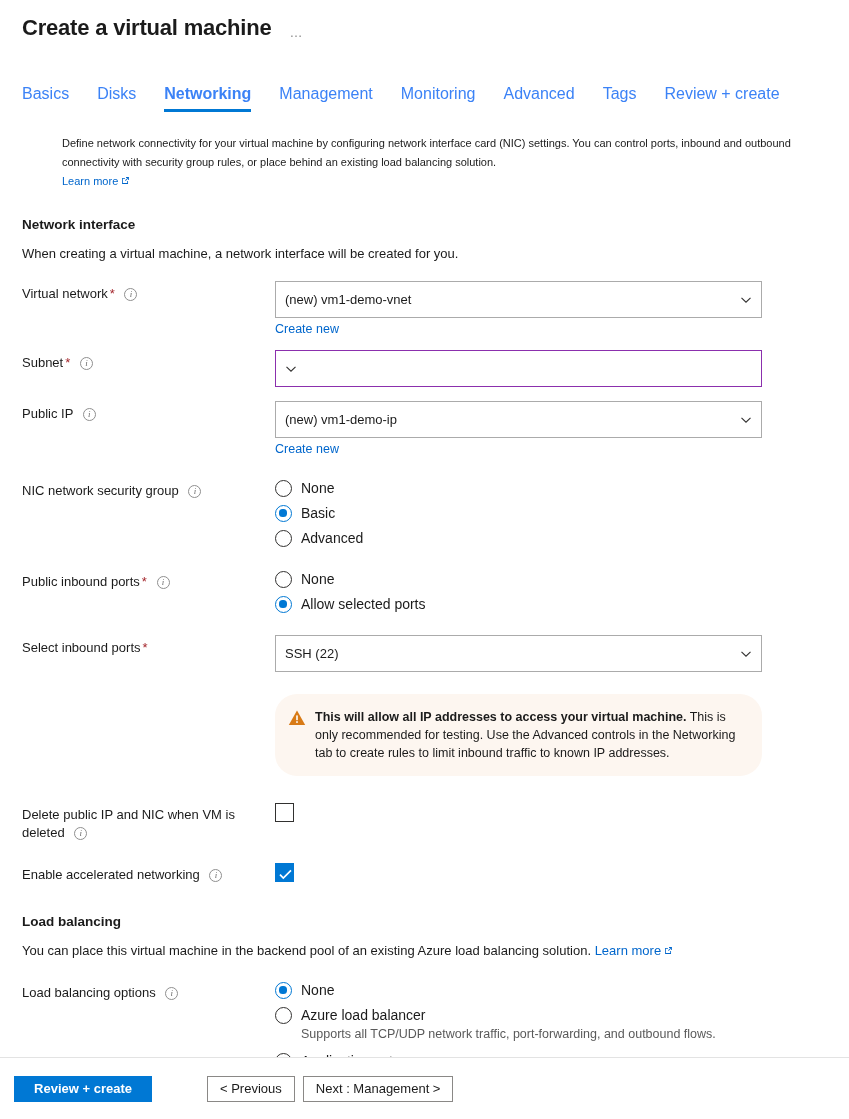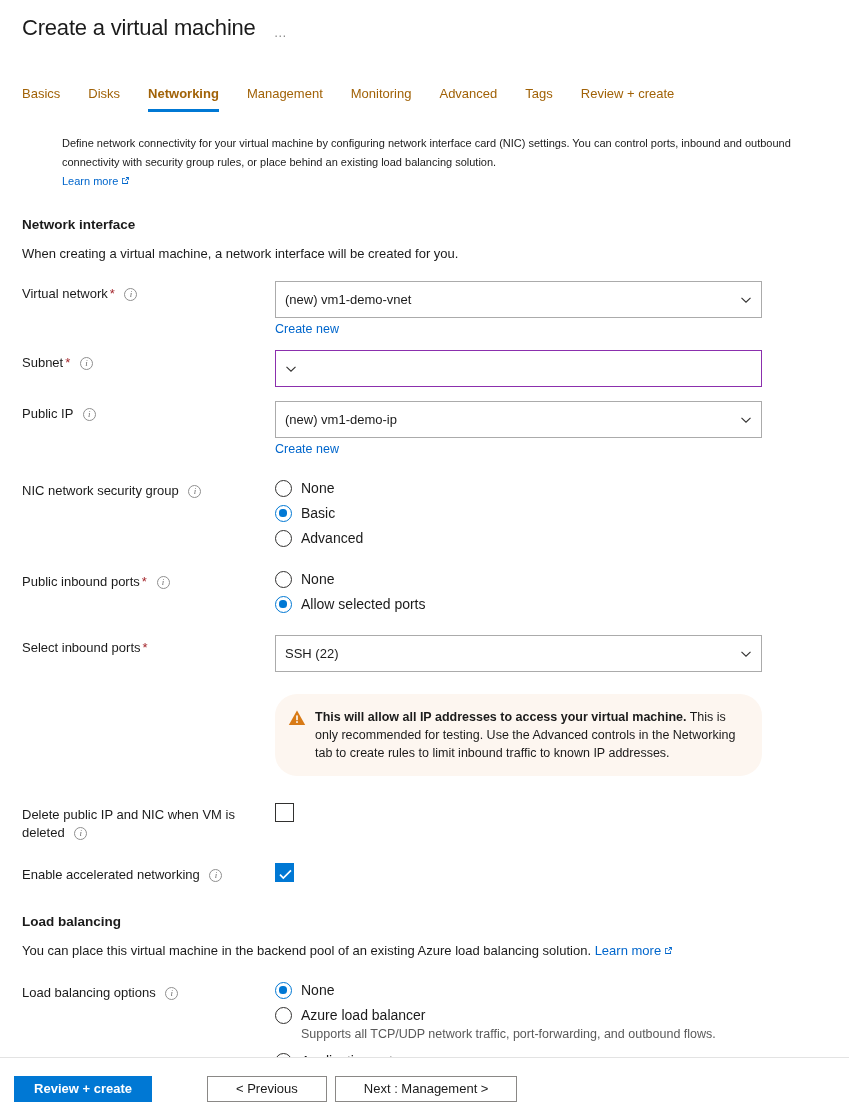--- a/index.html
+++ b/index.html
@@ -17,21 +17,21 @@
   }
 
   
   .page-head {
     display: flex;
     align-items: center;
     padding: 14px 0 0 22px;
   }
   .page-title {
     font-size: 22px;
-    font-weight: normal;
+    font-weight: bold;
     letter-spacing: -0.2px;
     color: #1b1b1b;
     line-height: 28px;
   }
   .ellipsis-menu {
     margin-left: 18px;
     margin-top: 8px;
     color: #8a8a8a;
     font-size: 13px;
     letter-spacing: 1.5px;
@@ -41,22 +41,22 @@
 
   
   .tabstrip {
     display: flex;
     align-items: flex-end;
     padding: 0 0 0 22px;
     margin-top: 42px;
     height: 28px;
   }
   .tab {
-    font-size: 13px;
-    color: #a16207;
+    font-size: 16px;
+    color: #3b82f6;
     padding: 0 0 7px 0;
     margin-right: 28px;
     cursor: pointer;
     white-space: nowrap;
     border-bottom: 3px solid transparent;
     line-height: 16px;
   }
   .tab.active {
     font-weight: bold;
     border-bottom-color: #0078d4;
@@ -256,21 +256,21 @@
     color: #fff;
     border: none;
     font-weight: bold;
     padding: 0 16px;
     min-width: 138px;
   }
   .btn-secondary {
     background: #fff;
     color: #1b1b1b;
     border: 1px solid #8a8886;
-    padding: 0 28px;
+    padding: 0 12px;
   }
   .gap-lg { width: 55px; }
   .gap-sm { width: 8px; }
 </style>
 </head>
 <body>
 
 <div class="page-head">
   <div class="page-title">Create a virtual machine</div>
   <div class="ellipsis-menu">…</div>

